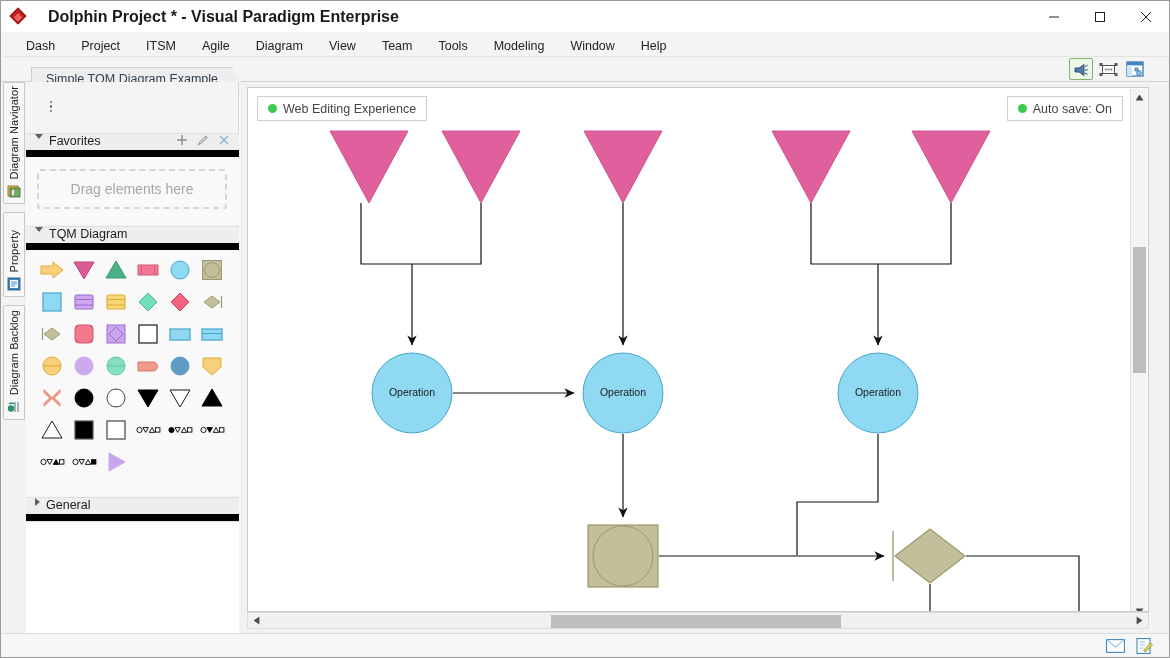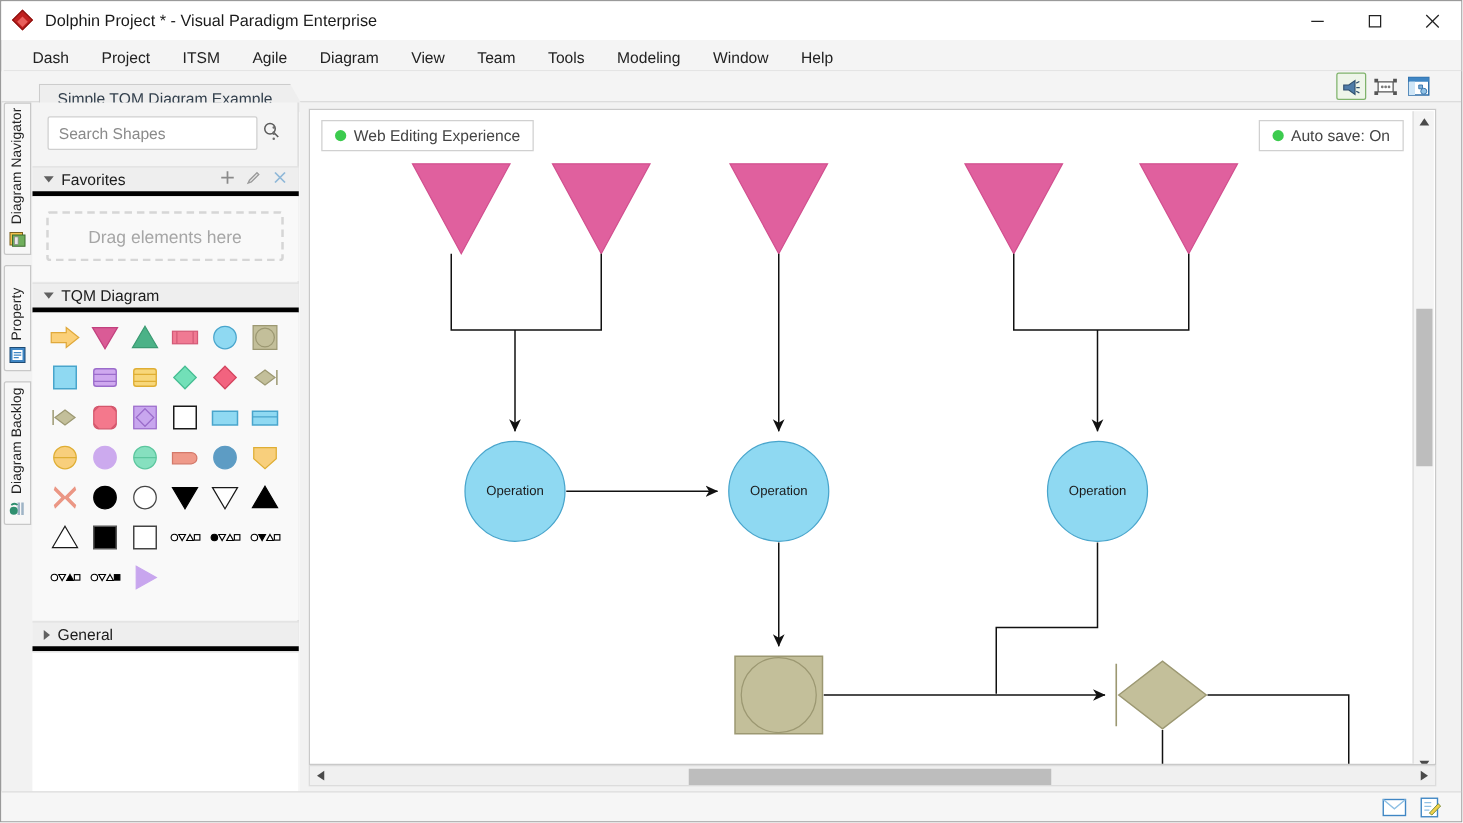--- a/index.html
+++ b/index.html
@@ -28,21 +28,21 @@
   .title-icon .diamond {
     position: absolute; left: 2px; top: 2px; width: 12px; height: 12px;
     background: #c0201f; transform: rotate(45deg);
     border: 1px solid #8d1412;
   }
   .title-icon .diamond::after {
     content: ''; position: absolute; left: 3px; top: 3px; width: 6px; height: 6px;
     background: #e8605c;
   }
   .title-text {
-    margin-left: 8px; font-size: 13px; color: #1a1a1a; white-space: nowrap;
+    margin-left: 20px; font-size: 16px; color: #1a1a1a; white-space: nowrap; font-weight: bold;
   }
   .wincontrols { position: absolute; right: 0; top: 0; height: 31px; display: flex; }
   .wc {
     width: 46px; height: 31px; display: flex; align-items: center; justify-content: center;
     font-size: 13px; color: #222;
   }
   .wc svg { display: block; }
 
   
   .menubar {
@@ -116,24 +116,24 @@
   }
   .searchinput::placeholder { color: #8a8a8a; }
   .kebab {
     width: 16px; height: 24px; margin-left: 5px;
     display: flex; flex-direction: column; align-items: center; justify-content: center; gap: 2px;
   }
   .kebab i { width: 2.5px; height: 2.5px; background: #6d6d6d; border-radius: 50%; display:block; }
 
   .section-header {
     position: absolute; left: 25px; width: 213px; height: 24px;
-    display: flex; align-items: center; gap: 6px;
+    display: flex; align-items: flex-start; gap: 6px;
     font-size: 12.5px; color: #1c1c1c;
     background: #eeeeee;
-    border-top: 1px solid #e0e0e0; border-bottom: 4px solid #000000;
+    border-top: 1px solid #e0e0e0; border-bottom: 7px solid #000000;
     padding-left: 9px;
   }
   .caret-down { width: 0; height: 0; border-left: 4px solid transparent; border-right: 4px solid transparent; border-top: 5px solid #606060; }
   .caret-right { width: 0; height: 0; border-top: 4px solid transparent; border-bottom: 4px solid transparent; border-left: 5px solid #606060; }
   .sh-actions { margin-left: auto; display: flex; gap: 9px; padding-right: 9px; align-items: center; }
 
   .dropzone {
     position: absolute; left: 36px; top: 168px; width: 190px; height: 40px;
     border: 2px dashed #d6d6d6; border-radius: 3px;
     display: flex; align-items: center; justify-content: center;
@@ -301,29 +301,20 @@
           <circle cx="5" cy="9.5" r="3.2" fill="#2f8f6f"></circle>
           <path d="M3 5 q3 -2 5 0" stroke="#2f8f6f" stroke-width="1.4" fill="none"></path>
         </svg>
       </span>
       <span class="vtab-label">Diagram Backlog</span>
     </div>
   </div>
 
   <div class="shapepanel">
     <div class="searchrow">
-      <div class="searchbox">
-        <input class="searchinput" type="text" placeholder="Search Shapes" style="">
-        <span>
-          <svg width="14" height="14" viewBox="0 0 14 14">
-            <circle cx="6" cy="6" r="4.2" fill="none" stroke="#5a5a5a" stroke-width="1.2"></circle>
-            <line x1="9.2" y1="9.2" x2="12.6" y2="12.6" stroke="#5a5a5a" stroke-width="1.3"></line>
-          </svg>
-        </span>
-      </div>
       <div class="kebab">
           <i></i>
           <i></i>
           <i></i>
         </div>
     </div>
   </div>
 
   <div class="section-header" style="top:132px;">
     <span class="caret-down"></span>

